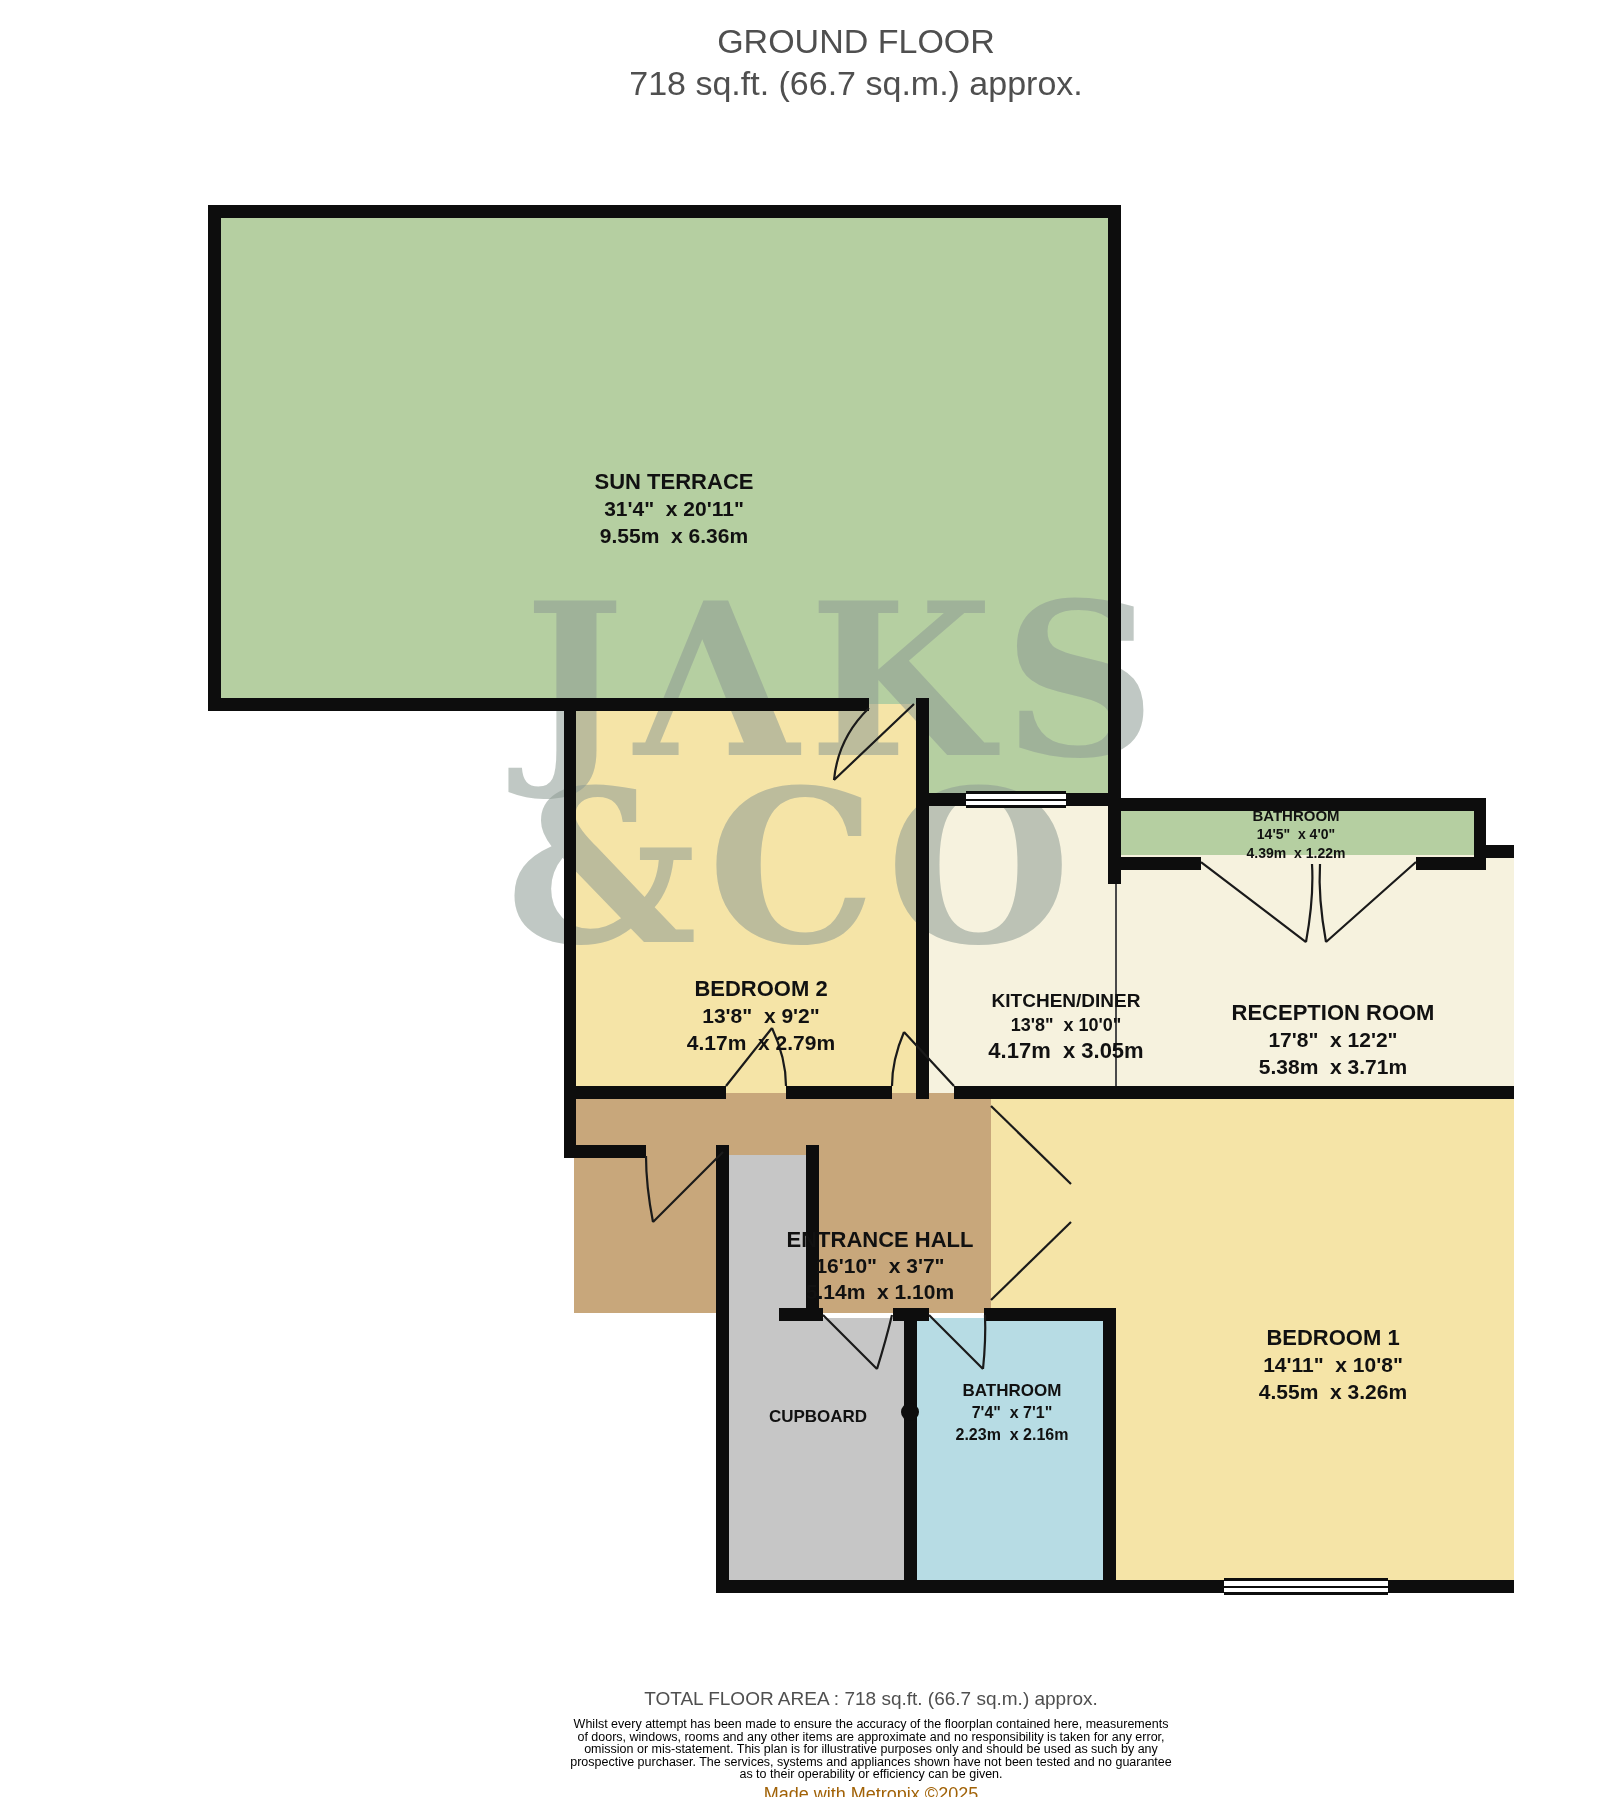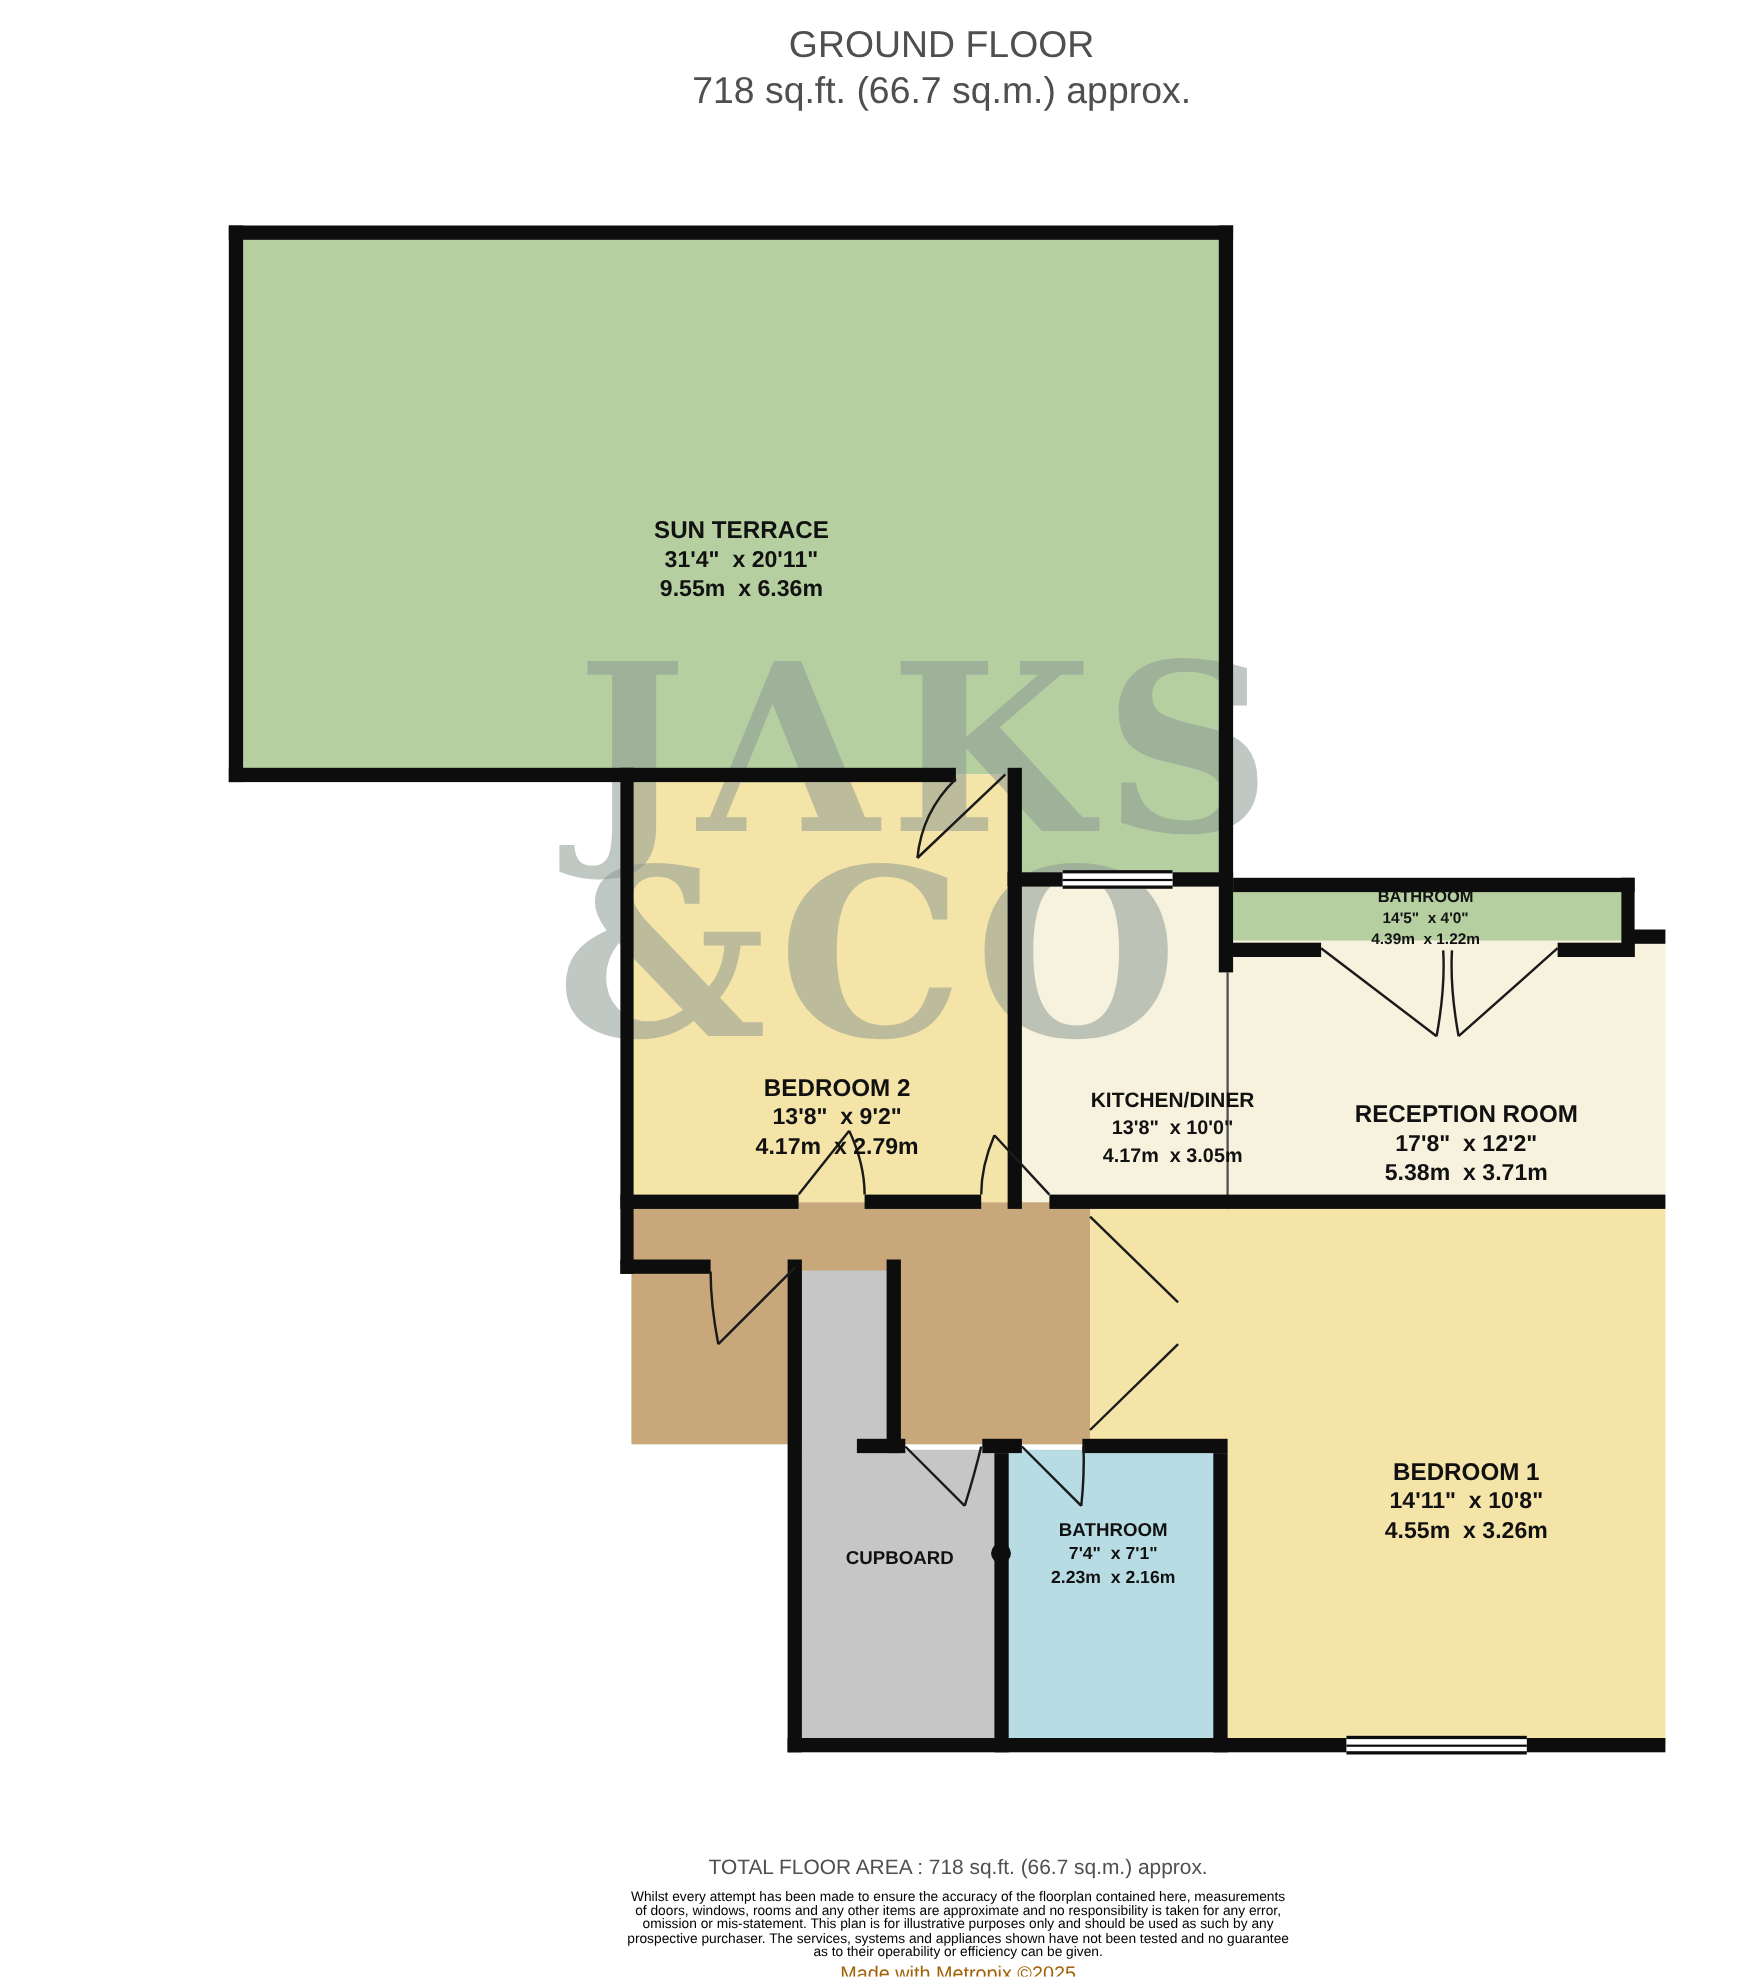--- a/index.html
+++ b/index.html
@@ -128,35 +128,40 @@
 
   <div class="room-label lbl-big" style="left:475px;top:975px;width:400px;">
     <span class="rname">BEDROOM 2</span>
     <span class="dim">13'8"  x 9'2"</span>
     <span class="dim">4.17m  x 2.79m</span>
   </div>
 
   <div class="room-label lbl-med" style="left:780px;top:988px;width:400px;font-size:19px;line-height:25px;">
     <span class="rname">KITCHEN/DINER</span>
     <span class="dim" style="font-size:18px;">13'8"  x 10'0"</span>
-    <span class="dim" style="font-size:18px;">4.17m  x 3.05m</span>
+    <span class="dim" style="font-size:22px;">4.17m  x 3.05m</span>
   </div>
 
   <div class="room-label lbl-small" style="left:1060px;top:806px;width:300px;">
     <span class="rname">BATHROOM</span>
     <span class="dim">14'5"  x 4'0"</span>
     <span class="dim">4.39m  x 1.22m</span>
   </div>
 
   <div class="room-label lbl-big" style="left:1047px;top:999px;width:400px;">
     <span class="rname">RECEPTION ROOM</span>
     <span class="dim">17'8"  x 12'2"</span>
     <span class="dim">5.38m  x 3.71m</span>
   </div>
 
+  <div class="room-label lbl-big" style="left:594px;top:1227px;width:400px;line-height:26px;">
+    <span class="rname">ENTRANCE HALL</span>
+    <span class="dim">16'10"  x 3'7"</span>
+    <span class="dim">5.14m  x 1.10m</span>
+  </div>
 
   <div class="room-label lbl-med" style="left:776px;top:1380px;width:300px;">
     <span class="rname">BATHROOM</span>
     <span class="dim">7'4"  x 7'1"</span>
     <span class="dim">2.23m  x 2.16m</span>
   </div>
 
   <div class="room-label lbl-med" style="left:632px;top:1406px;width:200px;">
     <span class="rname">CUPBOARD</span>
   </div>

